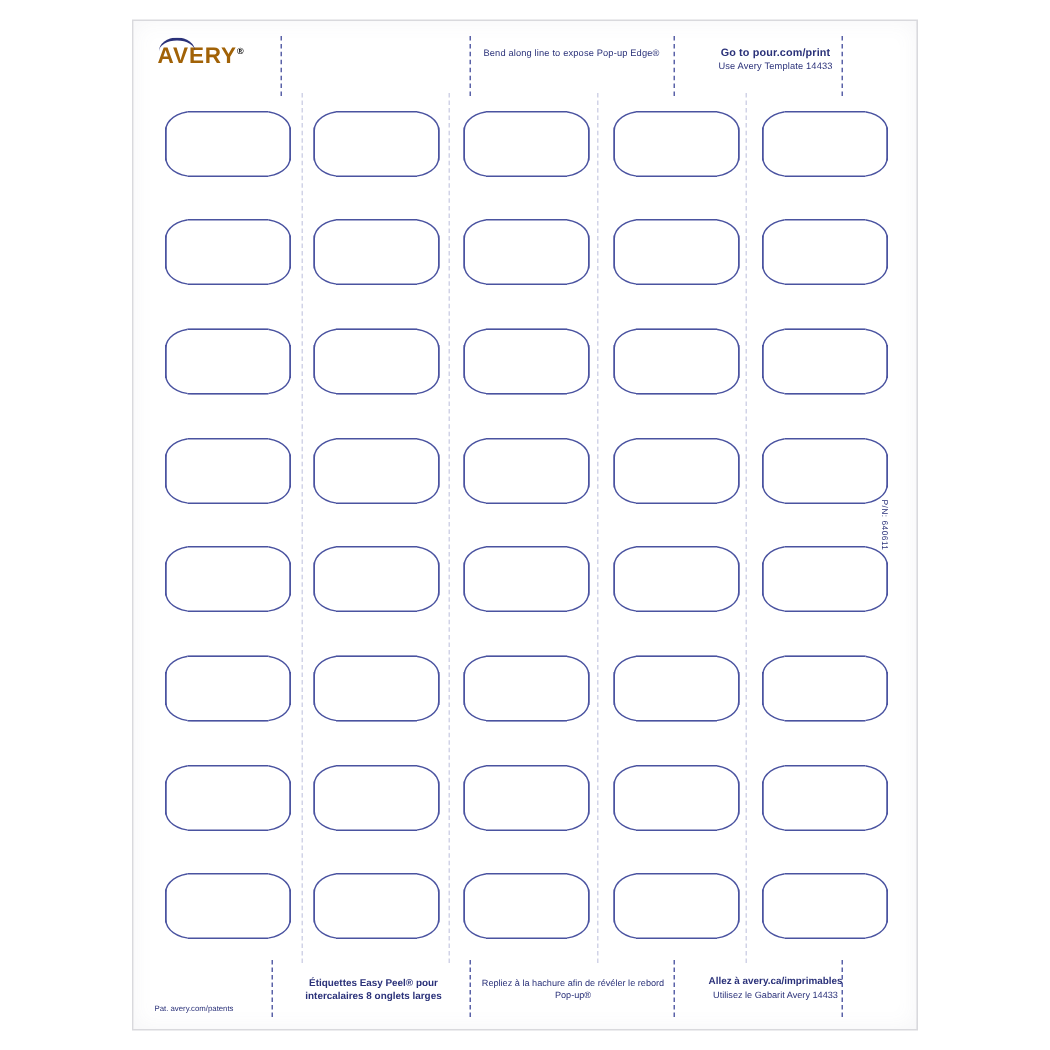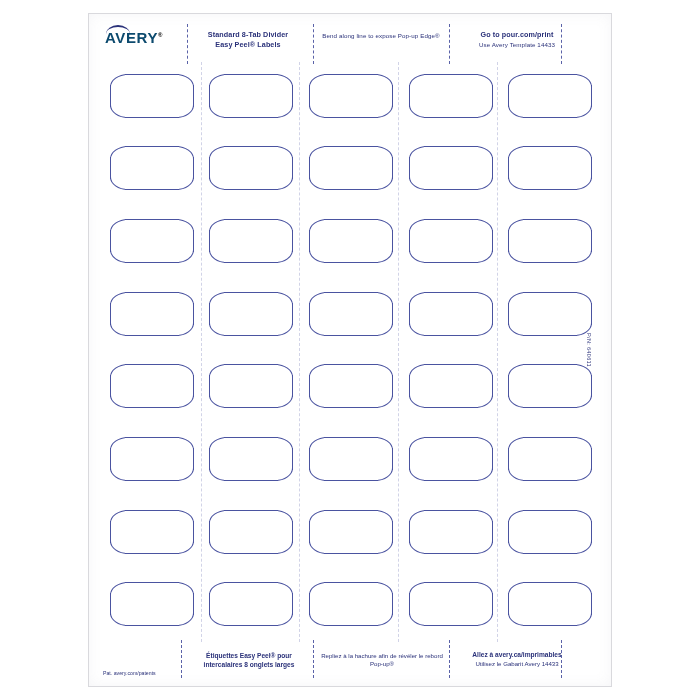--- a/index.html
+++ b/index.html
@@ -54,21 +54,21 @@
   .hdr.thin { font-weight: normal; }
 
   #avery-logo {
     position: absolute;
     left: 16px;
     top: 15px;
     width: 74px;
     height: 22px;
   }
   #avery-logo .word {
-    color: #0c4a6e;
+    color: #a16207;
     font-size: 15px;
     font-weight: bold;
     letter-spacing: 0.6px;
     font-family: "Liberation Sans", sans-serif;
   }
   #avery-logo .reg {
     font-size: 6px;
     vertical-align: super;
     font-weight: bold;
   }
@@ -200,24 +200,20 @@
     <div id="avery-logo">
       <div class="swoosh"></div>
       <span class="word">AVERY</span><span class="reg">®</span>
     </div>
 
     <div class="vdash" style="left:98px; top:10px; height:40px;"></div>
     <div class="vdash" style="left:224px; top:10px; height:40px;"></div>
     <div class="vdash" style="left:360px; top:10px; height:40px;"></div>
     <div class="vdash" style="left:472px; top:10px; height:40px;"></div>
 
-    <div class="hdr" id="hdr-title">
-      <div>Standard 8-Tab Divider</div>
-      <div>Easy Peel® Labels</div>
-    </div>
 
     <div class="hdr thin" id="hdr-bend">Bend along line to expose Pop-up Edge®</div>
 
     <div class="hdr" id="hdr-go">
       <div>Go to pour.com/print</div>
       <div class="sub">Use Avery Template 14433</div>
     </div>
 
     <div class="perf" style="left:112px;"></div>
     <div class="perf" style="left:210px;"></div>

